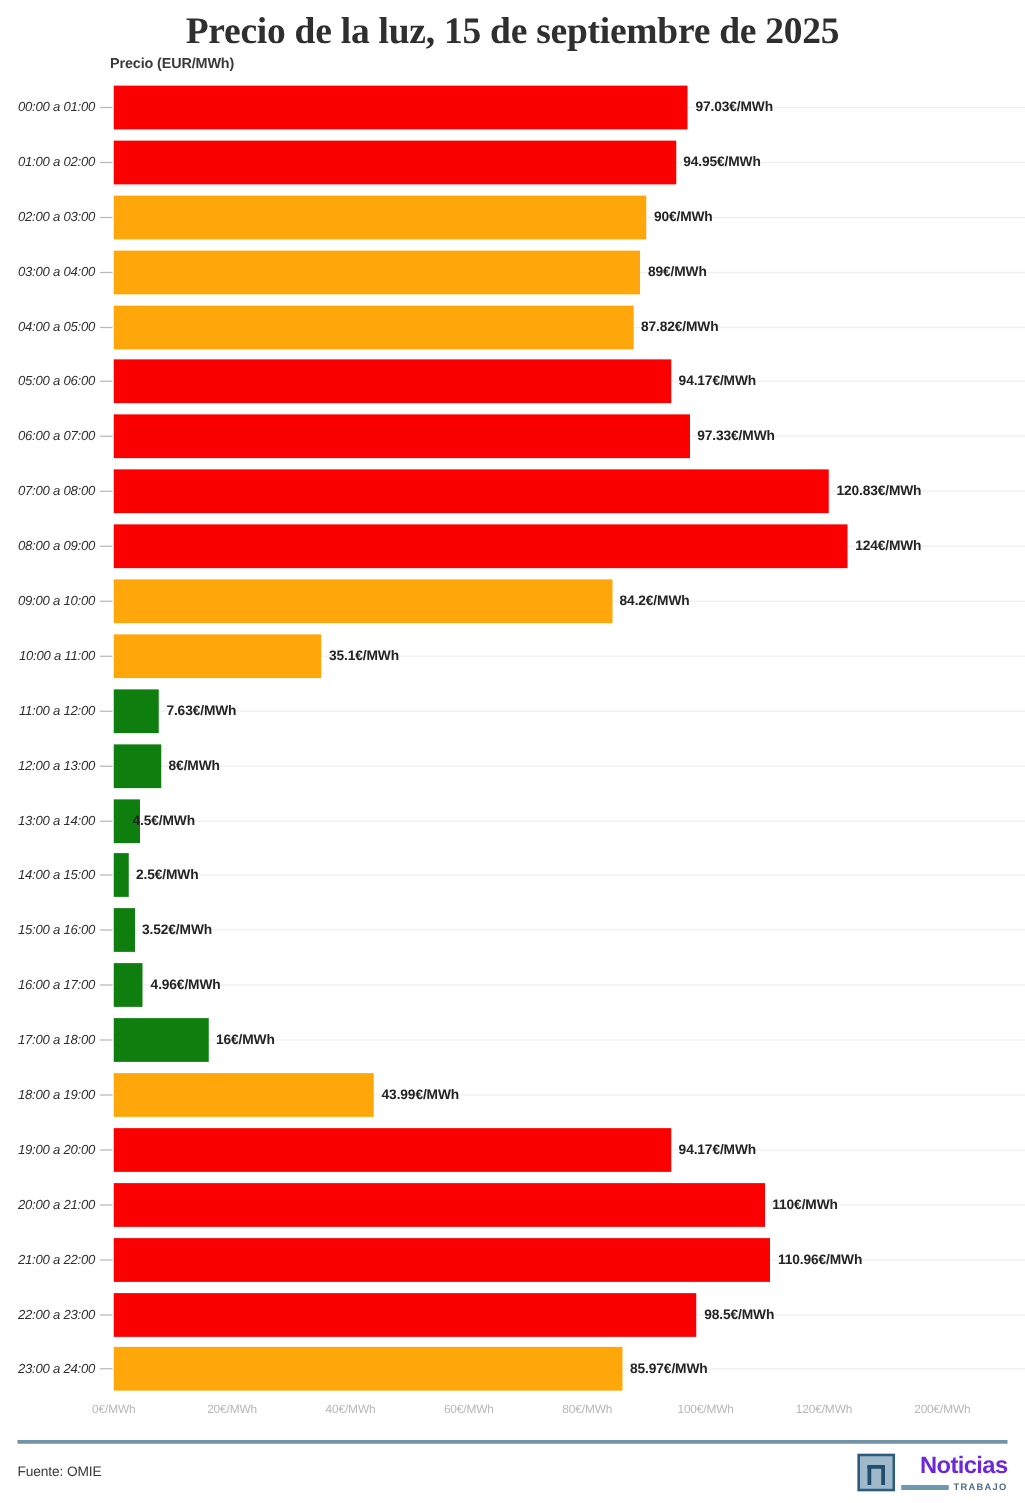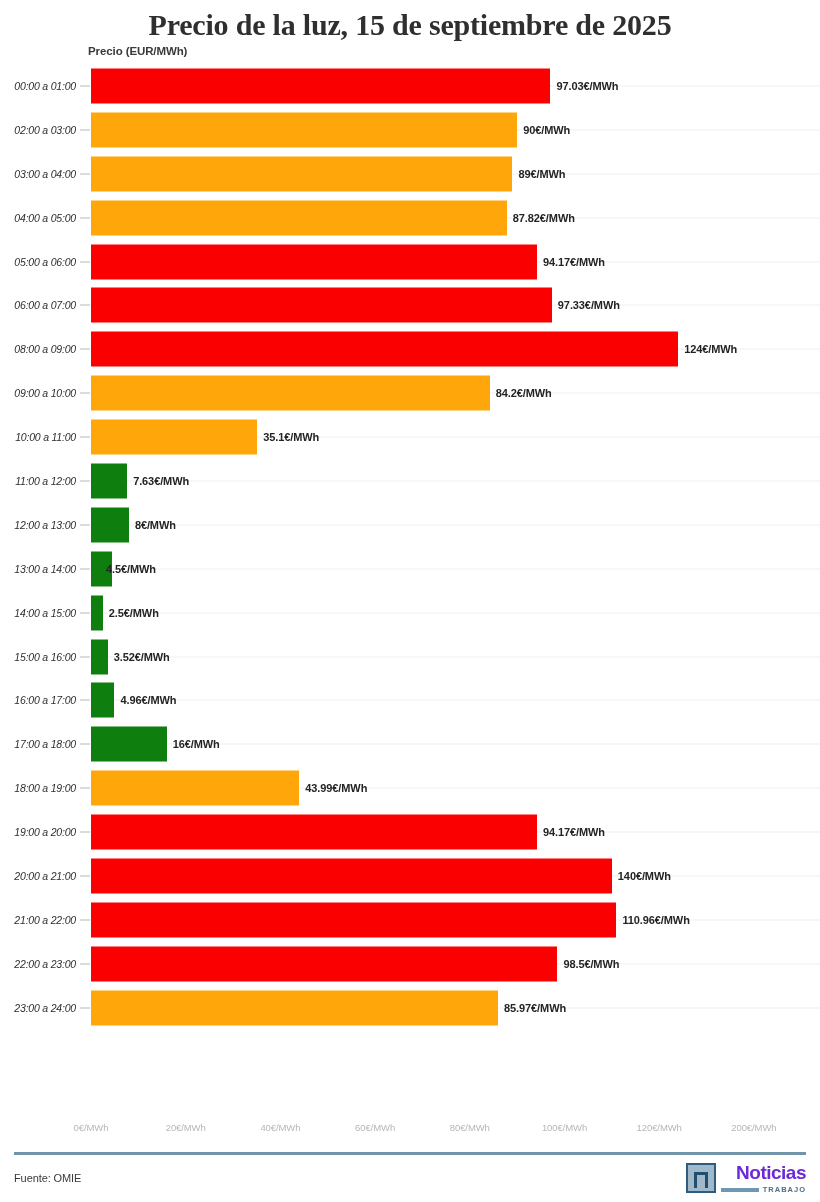--- a/index.html
+++ b/index.html
@@ -222,20 +222,27 @@
 <div class="plot" id="plot">
     <div class="row">
       <div class="gridline"></div>
       <div class="cat-label">00:00 a 01:00</div>
       <div class="tick"></div>
       <div class="bar" style="width: 459.437px; background: rgb(251, 0, 0);"></div>
       <div class="bar-value" style="left: 556.437px;">97.03€/MWh</div>
     </div>
     <div class="row">
       <div class="gridline"></div>
+      <div class="cat-label">01:00 a 02:00</div>
+      <div class="tick"></div>
+      <div class="bar" style="width: 449.588px; background: rgb(251, 0, 0);"></div>
+      <div class="bar-value" style="left: 546.588px;">94.95€/MWh</div>
+    </div>
+    <div class="row">
+      <div class="gridline"></div>
       <div class="cat-label">02:00 a 03:00</div>
       <div class="tick"></div>
       <div class="bar" style="width: 426.15px; background: rgb(255, 167, 10);"></div>
       <div class="bar-value" style="left: 523.15px;">90€/MWh</div>
     </div>
     <div class="row">
       <div class="gridline"></div>
       <div class="cat-label">03:00 a 04:00</div>
       <div class="tick"></div>
       <div class="bar" style="width: 421.415px; background: rgb(255, 167, 10);"></div>
@@ -257,20 +264,27 @@
     </div>
     <div class="row">
       <div class="gridline"></div>
       <div class="cat-label">06:00 a 07:00</div>
       <div class="tick"></div>
       <div class="bar" style="width: 460.858px; background: rgb(251, 0, 0);"></div>
       <div class="bar-value" style="left: 557.858px;">97.33€/MWh</div>
     </div>
     <div class="row">
       <div class="gridline"></div>
+      <div class="cat-label">07:00 a 08:00</div>
+      <div class="tick"></div>
+      <div class="bar" style="width: 572.13px; background: rgb(251, 0, 0);"></div>
+      <div class="bar-value" style="left: 669.13px;">120.83€/MWh</div>
+    </div>
+    <div class="row">
+      <div class="gridline"></div>
       <div class="cat-label">08:00 a 09:00</div>
       <div class="tick"></div>
       <div class="bar" style="width: 587.14px; background: rgb(251, 0, 0);"></div>
       <div class="bar-value" style="left: 684.14px;">124€/MWh</div>
     </div>
     <div class="row">
       <div class="gridline"></div>
       <div class="cat-label">09:00 a 10:00</div>
       <div class="tick"></div>
       <div class="bar" style="width: 398.687px; background: rgb(255, 167, 10);"></div>
@@ -344,21 +358,21 @@
       <div class="cat-label">19:00 a 20:00</div>
       <div class="tick"></div>
       <div class="bar" style="width: 445.895px; background: rgb(251, 0, 0);"></div>
       <div class="bar-value" style="left: 542.895px;">94.17€/MWh</div>
     </div>
     <div class="row">
       <div class="gridline"></div>
       <div class="cat-label">20:00 a 21:00</div>
       <div class="tick"></div>
       <div class="bar" style="width: 520.85px; background: rgb(251, 0, 0);"></div>
-      <div class="bar-value" style="left: 617.85px;">140€/MWh</div>
+      <div class="bar-value" style="left: 617.85px;">110€/MWh</div>
     </div>
     <div class="row">
       <div class="gridline"></div>
       <div class="cat-label">21:00 a 22:00</div>
       <div class="tick"></div>
       <div class="bar" style="width: 525.396px; background: rgb(251, 0, 0);"></div>
       <div class="bar-value" style="left: 622.396px;">110.96€/MWh</div>
     </div>
     <div class="row">
       <div class="gridline"></div>

